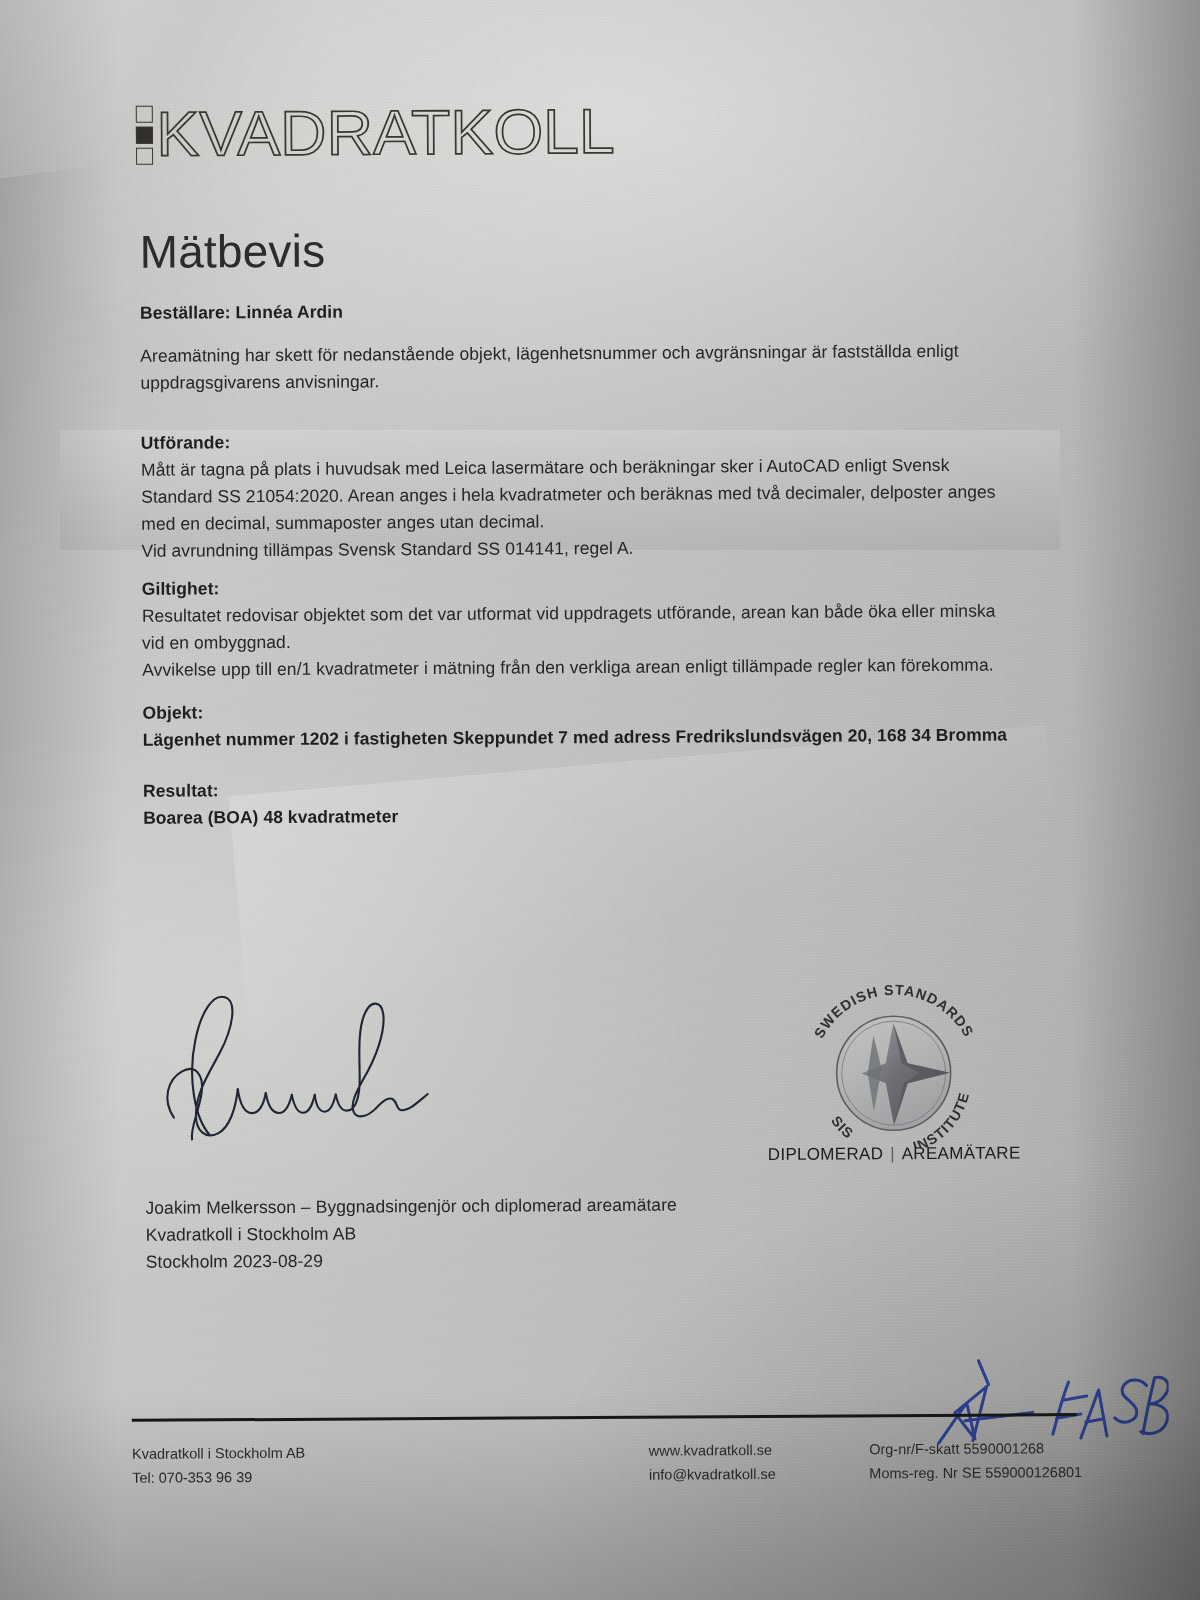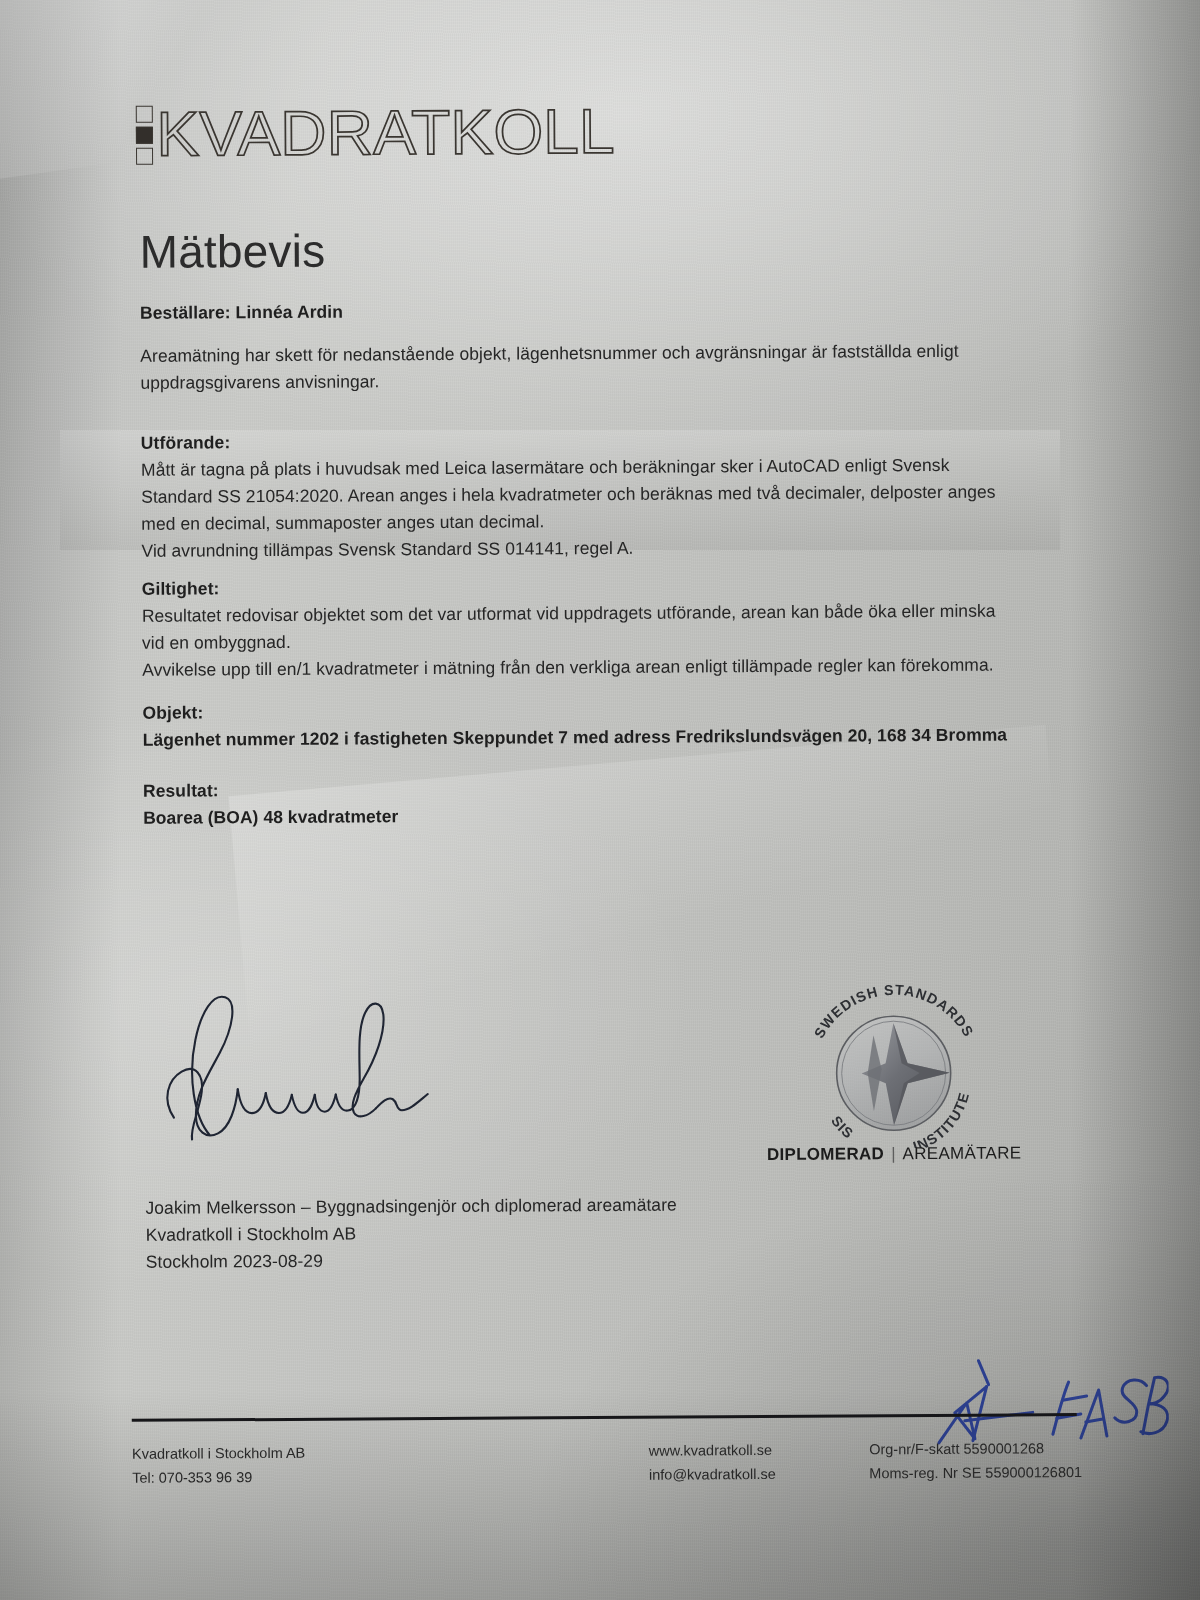--- a/index.html
+++ b/index.html
@@ -182,21 +182,21 @@
   }
   #seal-caption {
     position: absolute;
     left: 757px; top: 1146px;
     width: 270px;
     text-align: center;
     font-size: 17px;
     color: #1c1c1c;
     white-space: nowrap;
   }
-  #seal-caption .thin { font-weight: bold; letter-spacing: .3px; }
+  #seal-caption .thin { font-weight: normal; letter-spacing: .3px; }
   #seal-caption .sep  { color: #5d5d5d; margin: 0 7px; font-weight: 400; }
   #seal-caption .strong { font-weight: normal; letter-spacing: .3px; }
 
   
   #blk-signer { top: 1192px; }
   #blk-signer .txt { line-height: 1.53; font-size: 17.5px; }
 
   
   #initials {
     position: absolute;

